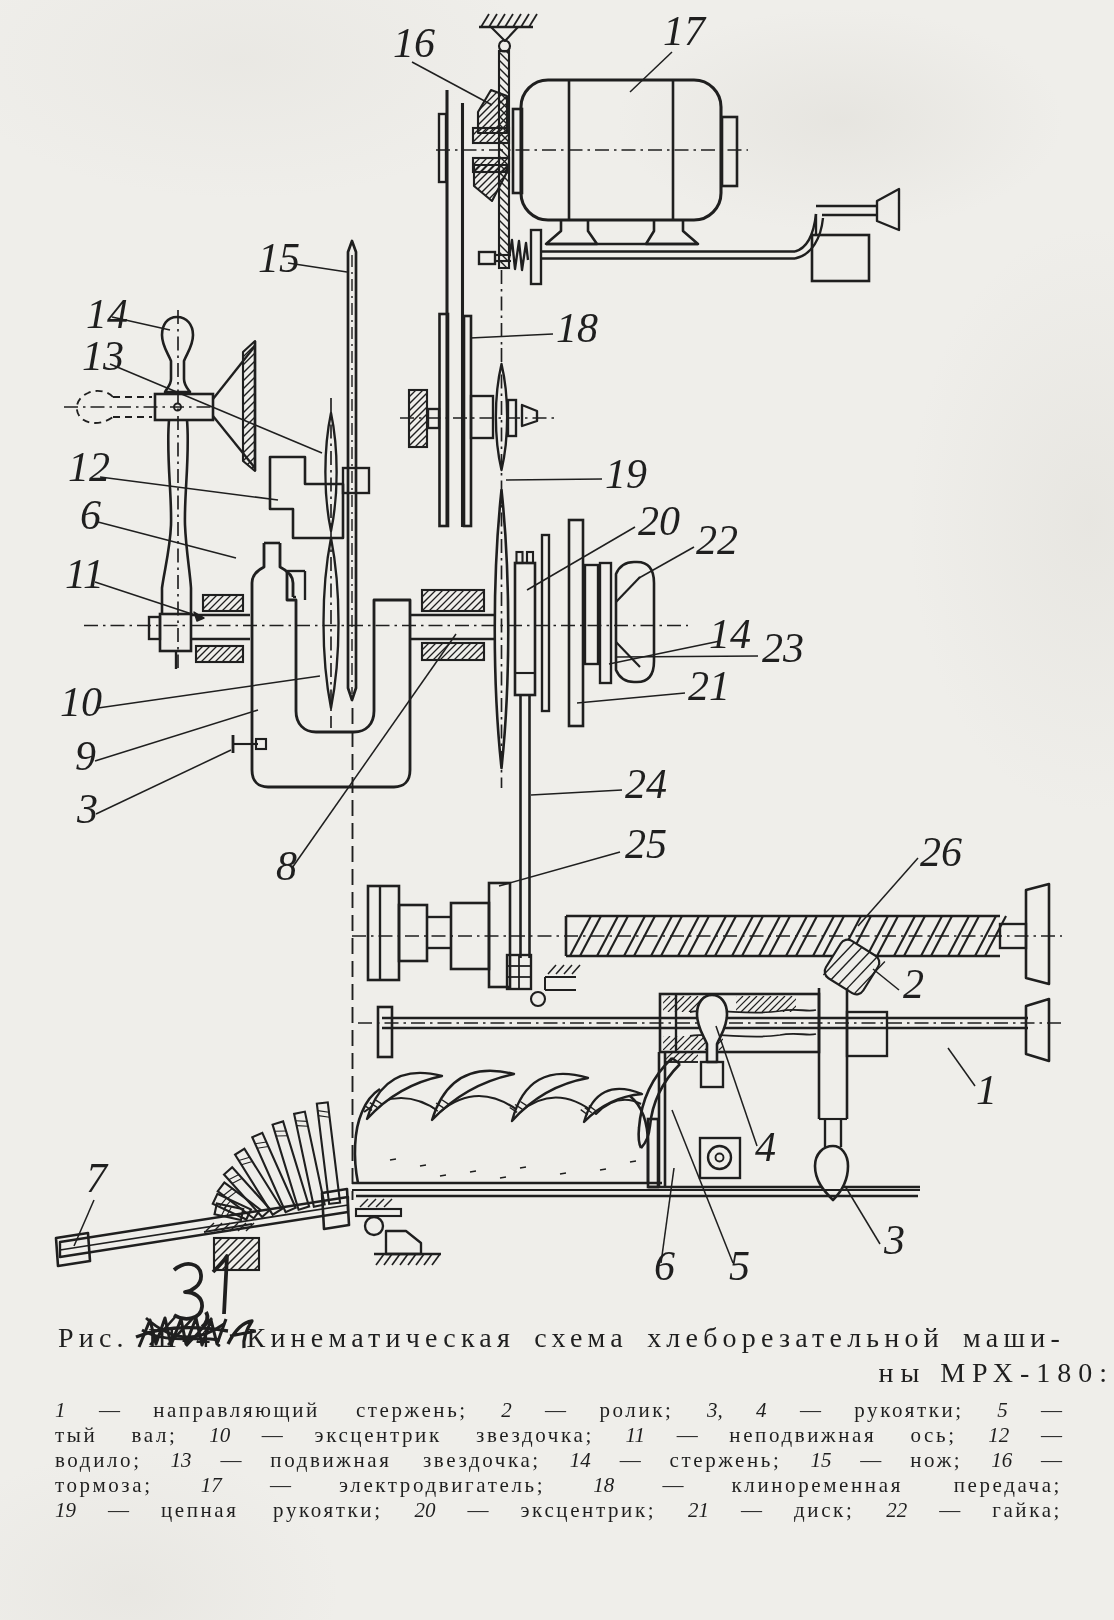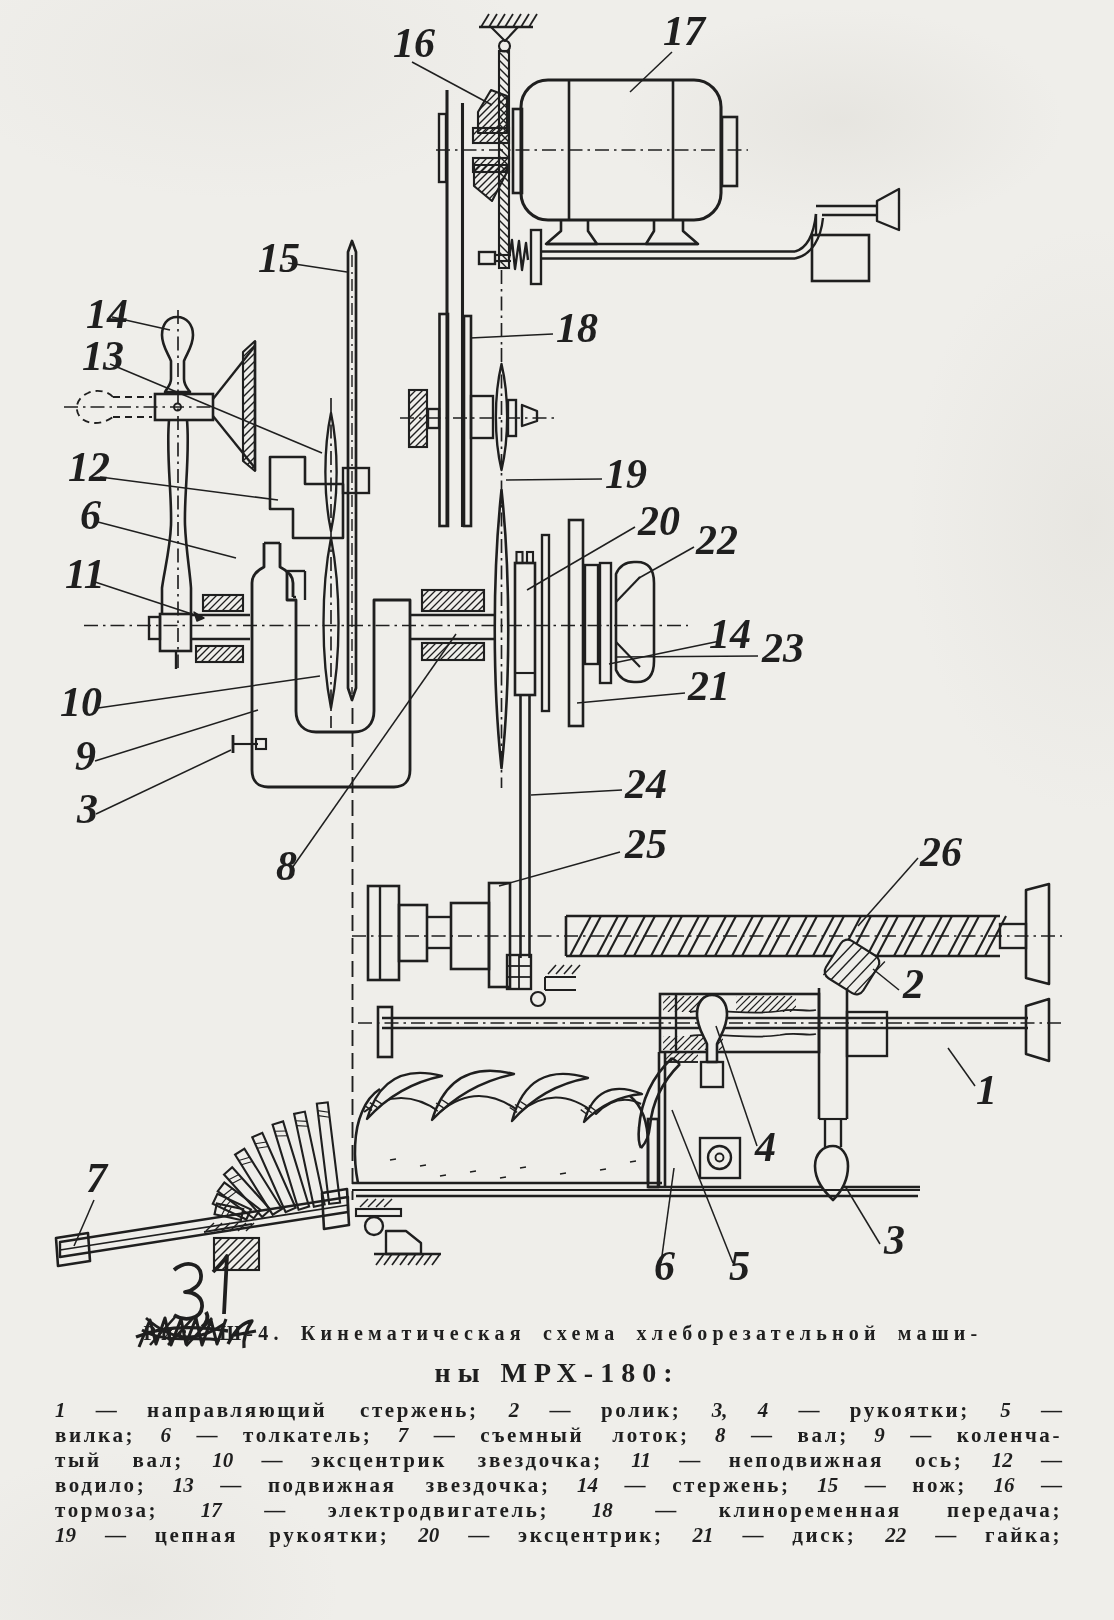--- a/index.html
+++ b/index.html
@@ -1,22 +1,22 @@
 <!DOCTYPE html>
 <html><head><meta charset="utf-8">
 <style>
 html,body{margin:0;padding:0;background:#e8e7e3;}
 #page{position:relative;width:1114px;height:1620px;overflow:hidden;background:
 radial-gradient(ellipse 320px 160px at 840px 120px, rgba(186,182,172,.16), transparent 70%),
 radial-gradient(ellipse 260px 420px at 1090px 520px, rgba(186,182,172,.14), transparent 70%),
 radial-gradient(ellipse 420px 200px at 240px 60px, rgba(186,182,172,.10), transparent 70%),
 radial-gradient(ellipse 300px 200px at 130px 1590px, rgba(186,182,172,.12), transparent 70%),
-#efeeea; font-weight: bold;}
-#cap1{filter:blur(0.25px);position:absolute;left:58px;top:1322px;width:1010px;font-family:"Liberation Serif",serif;font-size:20px;letter-spacing:5.2px;word-spacing:7px;color:#1f1f1f;white-space:nowrap;text-align:center;}
-#cap2{filter:blur(0.25px);position:absolute;left:0;top:1357px;width:1114px;text-align:center;font-family:"Liberation Serif",serif;font-size:28px;letter-spacing:7px;color:#1f1f1f;}
+#efeeea;}
+#cap1{filter:blur(0.25px);position:absolute;left:58px;top:1322px;width:1010px;font-family:"Liberation Serif",serif;font-size:28px;letter-spacing:5.2px;word-spacing:7px;color:#1f1f1f;white-space:nowrap;}
+#cap2{filter:blur(0.25px);position:absolute;left:0;top:1357px;width:1114px;text-align:right;font-family:"Liberation Serif",serif;font-size:28px;letter-spacing:7px;color:#1f1f1f;}
 #legend{filter:blur(0.25px);position:absolute;left:55px;top:1398px;width:1007px;font-family:"Liberation Serif",serif;font-size:21px;line-height:25px;color:#1f1f1f;}
 #legend div{text-align:justify;text-align-last:justify;white-space:nowrap;}
 #legend i{font-style:italic;}
 .sp{letter-spacing:2.6px;}
 </style></head>
 <body>
 <div id="page">
 <svg width="1114" height="1620" viewBox="0 0 1114 1620" style="position:absolute;left:0;top:0;filter:blur(0.35px)">
 <rect x="521" y="80" width="200" height="140" fill="none" stroke="#1f1f1f" stroke-width="3.07" rx="27"></rect>
 <line x1="569" y1="81" x2="569" y2="219" stroke="#1f1f1f" stroke-width="2.6" stroke-linecap="butt"></line>
@@ -752,18 +752,17 @@
 <path d="M136,1337 C160,1327 190,1325 228,1331" fill="none" stroke="#1f1f1f" stroke-width="3.3" stroke-linejoin="round"></path>
 <path d="M146,1318 C170,1340 196,1344 224,1324" fill="none" stroke="#1f1f1f" stroke-width="2.83" stroke-linejoin="round"></path>
 <path d="M142,1330 C165,1344 195,1336 220,1340" fill="none" stroke="#1f1f1f" stroke-width="2.83" stroke-linejoin="round"></path>
 <path d="M150,1345 L176,1316 M168,1345 L194,1317 M186,1346 L212,1318" fill="none" stroke="#1f1f1f" stroke-width="2.6" stroke-linejoin="round"></path>
 <path d="M228,1344 C236,1328 244,1322 252,1321 C246,1330 243,1340 244,1348 M230,1336 L256,1331" fill="none" stroke="#1f1f1f" stroke-width="3.3" stroke-linejoin="round"></path>
 </svg>
 <div id="cap1">Рис. Ш-4. Кинематическая схема хлеборезательной маши-</div>
 <div id="cap2">ны МРХ-180:</div>
 <div id="legend">
 <div><i>1</i> — <span class="sp">направляющий стержень;</span> <i>2</i> — <span class="sp">ролик;</span> <i>3, 4</i> — <span class="sp">рукоятки;</span> <i>5</i> —</div>
-<div><span class="sp">вилка;</span> <i>6</i> — <span class="sp">толкатель;</span> <i>7</i> — <span class="sp">съемный лоток;</span> <i>8</i> — <span class="sp">вал;</span> <i>9</i> — <span class="sp">коленча-</span></div>
 <div><span class="sp">тый вал;</span> <i>10</i> — <span class="sp">эксцентрик звездочка;</span> <i>11</i> — <span class="sp">неподвижная ось;</span> <i>12</i> —</div>
 <div><span class="sp">водило;</span> <i>13</i> — <span class="sp">подвижная звездочка;</span> <i>14</i> — <span class="sp">стержень;</span> <i>15</i> — <span class="sp">нож;</span> <i>16</i> —</div>
 <div><span class="sp">тормоза;</span> <i>17</i> — <span class="sp">электродвигатель;</span> <i>18</i> — <span class="sp">клиноременная передача;</span></div>
 <div><i>19</i> — <span class="sp">цепная рукоятки;</span> <i>20</i> — <span class="sp">эксцентрик;</span> <i>21</i> — <span class="sp">диск;</span> <i>22</i> — <span class="sp">гайка;</span></div>
 </div>
 </div>
 </body></html>

